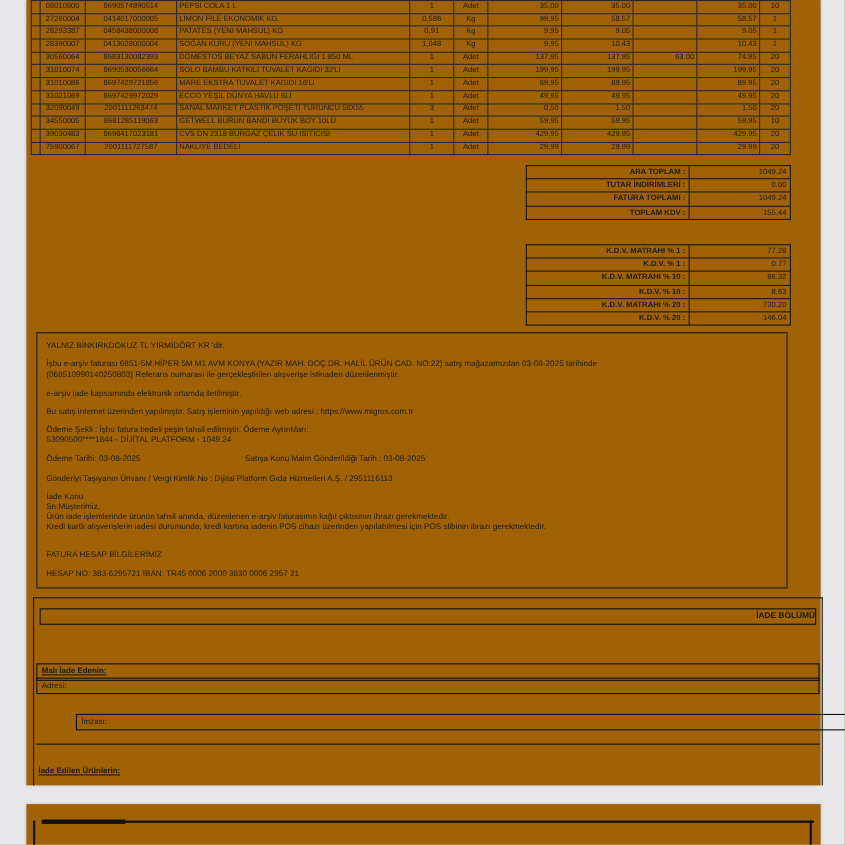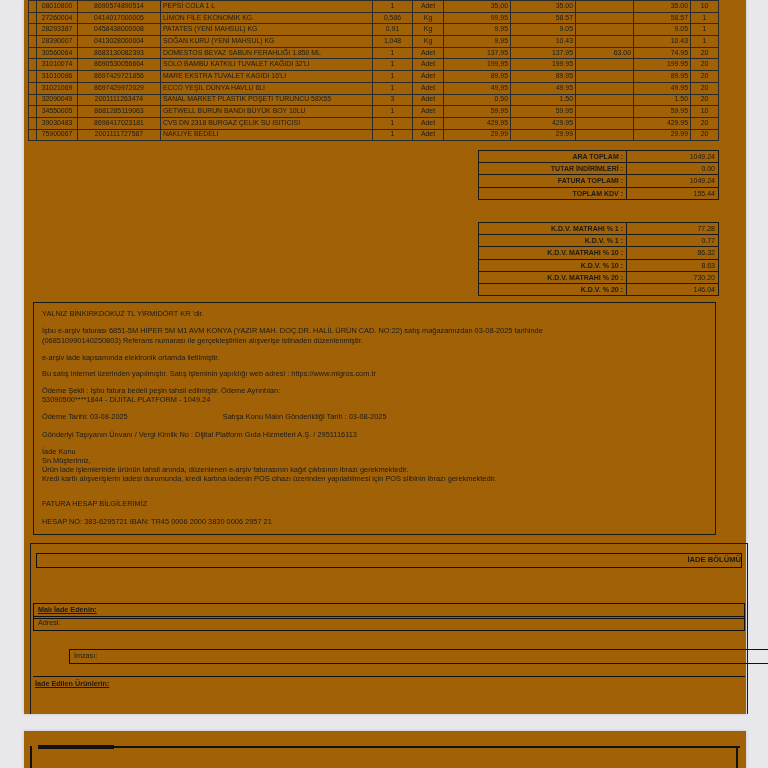--- a/index.html
+++ b/index.html
@@ -47,21 +47,21 @@
   #return-section { position:absolute; left:6px; top:543px; width:718px; height:171px;
     border-left:1.4px solid #1a1a1a; border-right:1.4px solid #1a1a1a; border-top:1.2px solid #1a1a1a; }
   #return-header { position:absolute; left:5px; top:9px; width:706px; height:15px; border:1.8px solid #111;
     text-align:right; font-weight:bold; font-size:7.6px; line-height:12px; }
   .return-field { position:absolute; left:2px; width:712px; border:1.8px solid #111; font-size:7.2px; padding:1px 4px; white-space:nowrap; }
   #field-returner { top:43px; height:16px; font-weight:bold; text-decoration:underline;margin-top:16px; }
   #field-name   { top:63px;  height:15px; border-width:1.4px; }
   #field-address{ top:72px;  height:15px; border-width:1.4px; }
   #field-sign   { top:105px; height:15px; border-width:1.4px;margin-left:36px; }
   #field-products { position:absolute; left:2px; top:132px; width:712px; border-top:1.6px solid #111;
-    font-size:7.2px; font-weight:bold; text-decoration:underline; padding:2px 2px; white-space:nowrap; }
+    font-size:7.2px; font-weight:bold; text-decoration:underline; padding:19px 2px; white-space:nowrap; }
 
   
   #p2-hline  { position:absolute; left:14px; top:15px; width:702px; height:2.2px; background:#111; }
   #p2-hline-thick { position:absolute; left:14px; top:14px; width:76px; height:4px; background:#111; }
   #p2-vline-left  { position:absolute; left:6px; top:15px; width:1.6px; height:22px; background:#111; }
   #p2-vline-right { position:absolute; left:712px; top:15px; width:1.6px; height:22px; background:#111; }
 </style>
 </head>
 <body>
 

